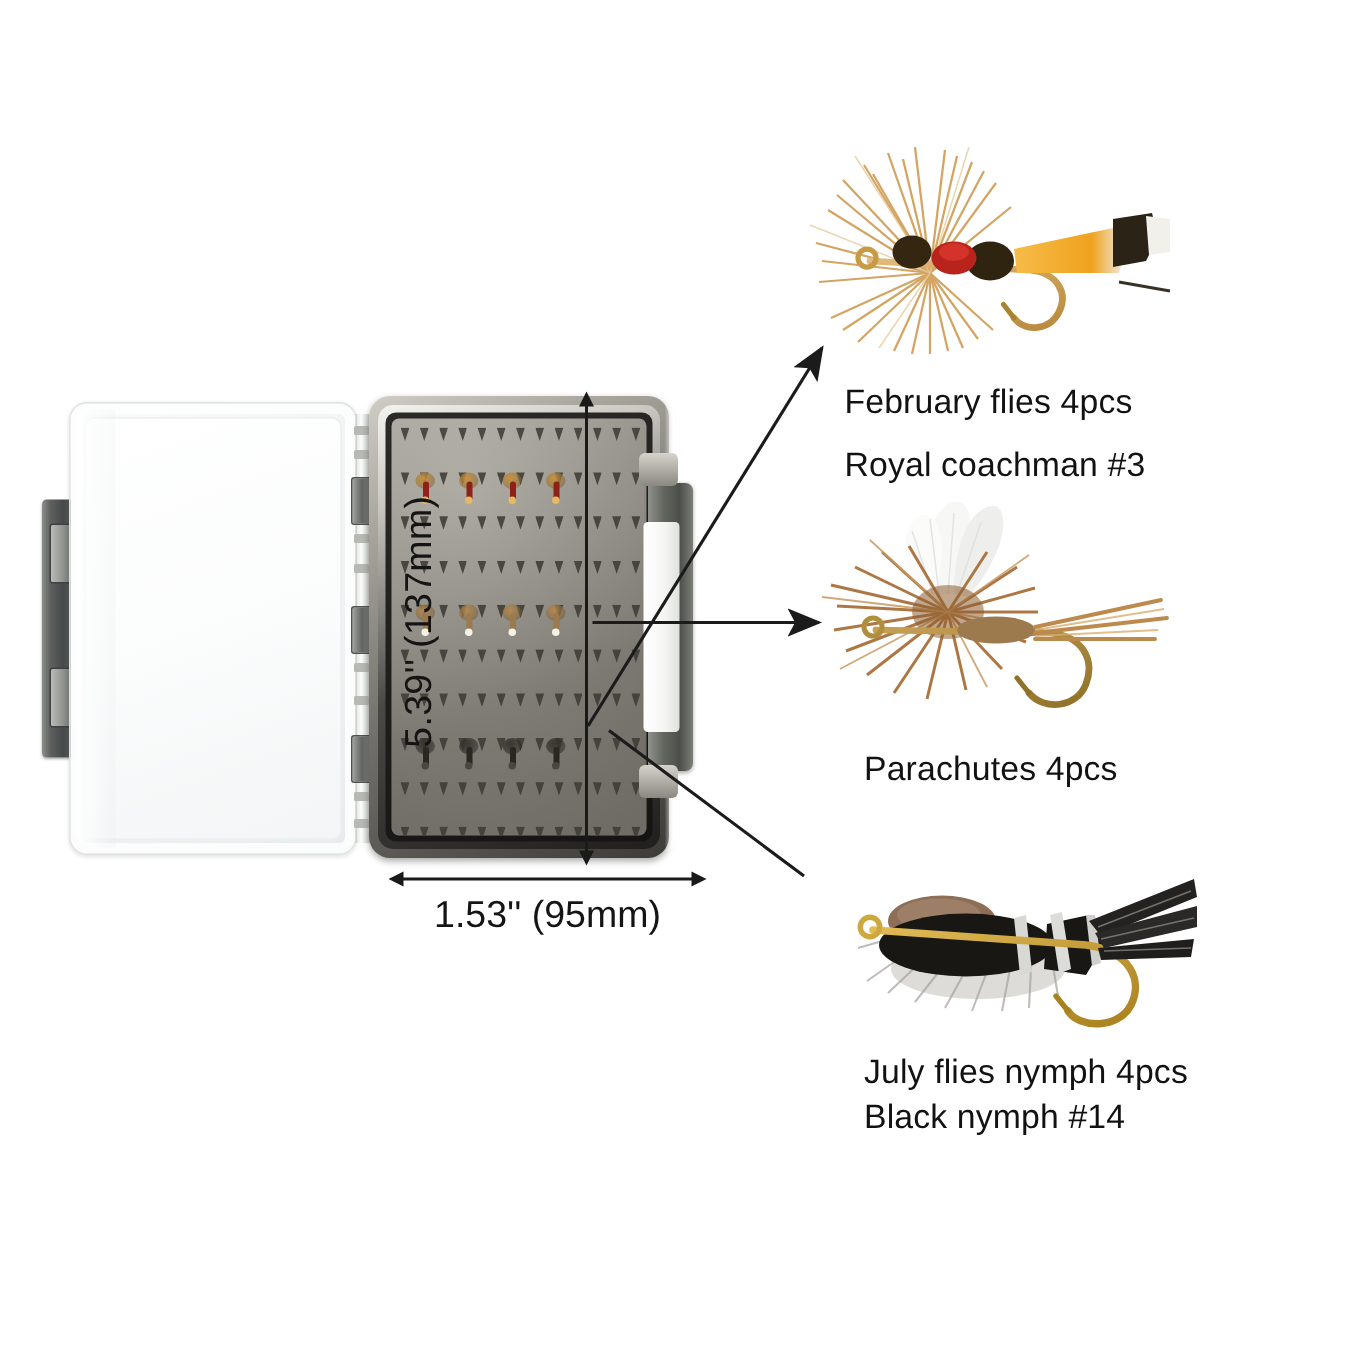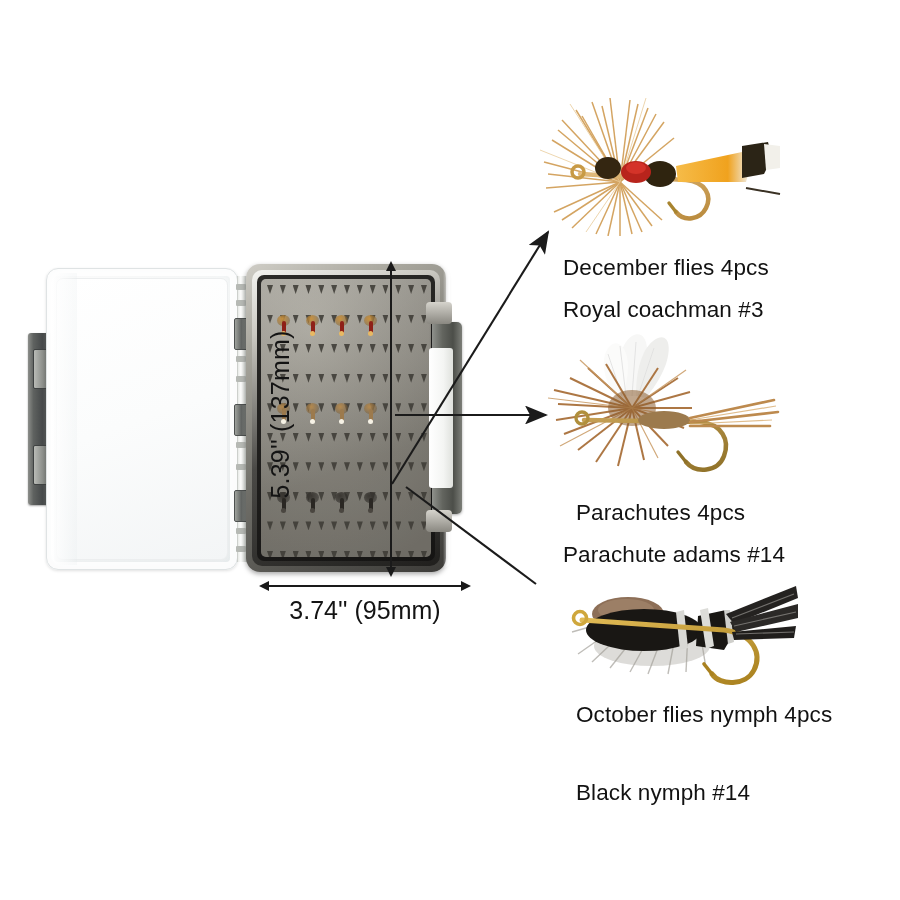--- a/index.html
+++ b/index.html
@@ -593,21 +593,21 @@
       <div class="latch-groove"></div>
     </div>
     <div class="latch-cap top"></div>
     <div class="latch-cap bot"></div>
   </div>
 
   <div class="dim-v"></div>
   <div class="dim-v-label">5.39'' (137mm)</div>
 
   <div class="dim-h"></div>
-  <div class="dim-h-label">3.74'' (95mm)</div>
+  <div class="dim-h-label">1.53'' (95mm)</div>
 
   <svg id="arrows" viewBox="0 0 900 900">
     <defs>
       <marker id="ah" markerWidth="11" markerHeight="9" refX="10" refY="4.5" orient="auto">
         <path d="M0,0 L11,4.5 L0,9 L2.4,4.5 Z" fill="#1b1b1b"></path>
       </marker>
     </defs>
 
     <line x1="392" y1="484" x2="548" y2="232" stroke="#1b1b1b" stroke-width="2.1" marker-end="url(#ah)"></line>
 
@@ -676,21 +676,21 @@
 
     <ellipse cx="100" cy="76" rx="15" ry="11" fill="#b8241c"></ellipse>
     <ellipse cx="100" cy="72" rx="10" ry="6" fill="#d8362b" opacity=".85"></ellipse>
 
     <path d="M140 70 L206 56 L214 72 L210 86 L142 86 Z" fill="url(#g-tail1)"></path>
     <path d="M206 50 L232 46 L236 62 L228 78 L206 82 Z" fill="#2b2416"></path>
     <path d="M228 48 L244 50 L244 72 L230 74 Z" fill="#f2f0ea"></path>
     <line x1="210" y1="92" x2="244" y2="98" stroke="#3a3124" stroke-width="2"></line>
   </svg>
 
-  <div class="caption" style="left:563px; top:255px">December flies 4pcs</div>
+  <div class="caption" style="left:563px; top:255px">February flies 4pcs</div>
   <div class="caption" style="left:563px; top:297px">Royal coachman #3</div>
 
   <svg class="fly-photo f2" viewBox="0 0 250 150">
     <defs>
       <linearGradient id="g-hk2" x1="0" y1="0" x2="1" y2="1">
         <stop offset="0" stop-color="#c6a055"></stop>
         <stop offset="1" stop-color="#8f7128"></stop>
       </linearGradient>
     </defs>
 
@@ -746,21 +746,20 @@
       <line x1="150" y1="88" x2="238" y2="78"></line>
       <line x1="150" y1="92" x2="230" y2="92"></line>
     </g>
     <g stroke="#d9ae72" stroke-width="1.2" opacity=".8">
       <line x1="150" y1="86" x2="236" y2="72"></line>
       <line x1="150" y1="90" x2="232" y2="86"></line>
     </g>
   </svg>
 
   <div class="caption" style="left:576px; top:500px">Parachutes 4pcs</div>
-  <div class="caption" style="left:563px; top:542px">Parachute adams #14</div>
 
   <svg class="fly-photo f3" viewBox="0 0 250 110">
     <defs>
       <linearGradient id="g-hk3" x1="0" y1="0" x2="1" y2="1">
         <stop offset="0" stop-color="#e0ba55"></stop>
         <stop offset="1" stop-color="#a9811f"></stop>
       </linearGradient>
     </defs>
 
     <g stroke="#9d9a93" stroke-width="1.4" opacity=".65">
@@ -797,16 +796,16 @@
       <path d="M182 42 L250 24 L250 38 L188 52 Z" fill="#2b2927"></path>
       <path d="M184 52 L248 46 L246 58 L186 60 Z" fill="#201e1c"></path>
       <g stroke="#8d8b87" stroke-width="1.1" opacity=".75">
         <line x1="184" y1="38" x2="246" y2="14"></line>
         <line x1="186" y1="46" x2="248" y2="32"></line>
         <line x1="188" y1="54" x2="246" y2="52"></line>
       </g>
     </g>
   </svg>
 
-  <div class="caption" style="left:576px; top:702px">October flies nymph 4pcs</div>
-  <div class="caption" style="left:576px; top:780px">Black nymph #14</div>
+  <div class="caption" style="left:576px; top:702px">July flies nymph 4pcs</div>
+  <div class="caption" style="left:576px; top:732px">Black nymph #14</div>
 
 </div>
 
 </body></html>

